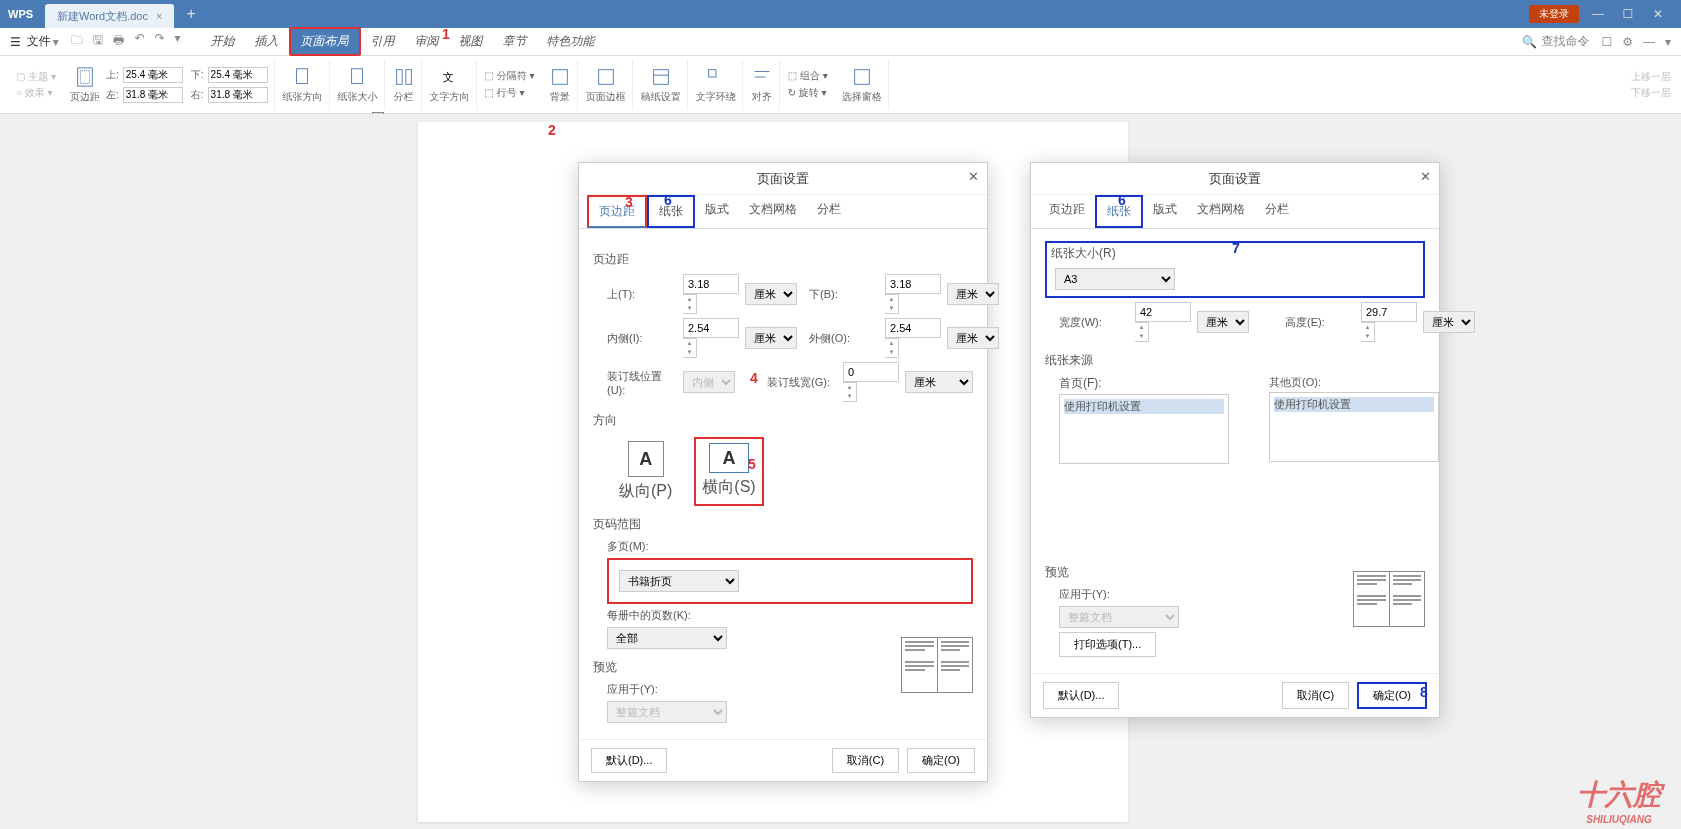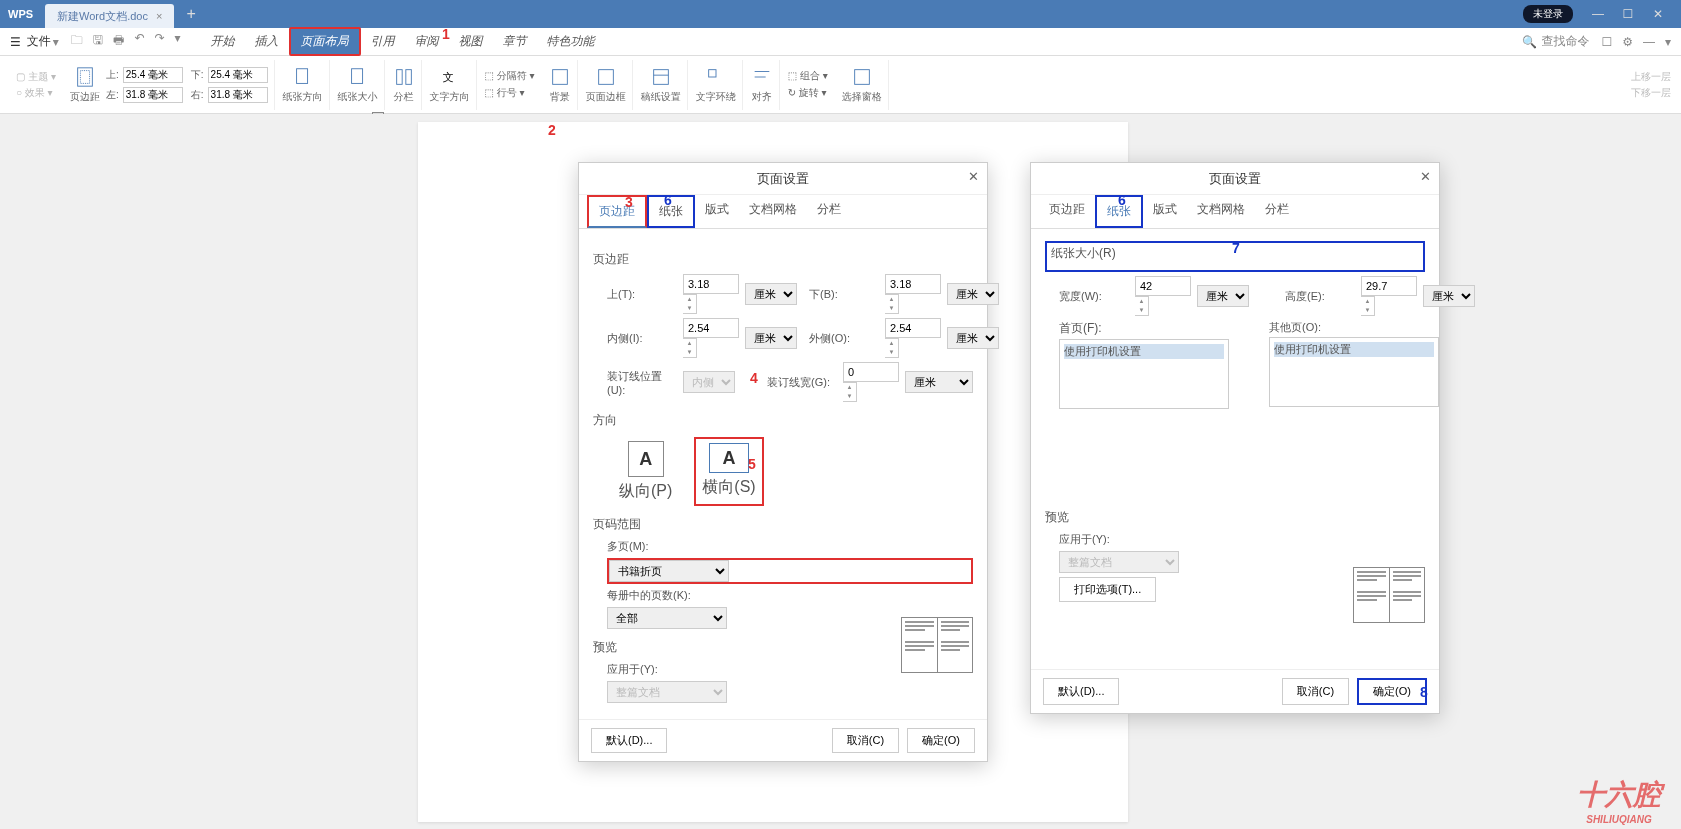--- a/index.html
+++ b/index.html
@@ -3,21 +3,21 @@
 <meta charset="utf-8">
 <style>
 * { box-sizing: border-box; margin: 0; padding: 0; }
 body { font-family: "Microsoft YaHei", sans-serif; font-size: 12px; color: #333; background: #f0f0f0; width: 1681px; height: 829px; overflow: hidden; position: relative; }
 .titlebar { height: 28px; background: #4a7bb5; display: flex; align-items: center; padding: 0 8px; color: #fff; }
 .titlebar .wps-logo { font-weight: bold; margin-right: 12px; font-size: 11px; }
 .titlebar .tab { background: #eaf0f8; color: #5a7aa8; height: 24px; display: flex; align-items: center; padding: 0 12px; border-radius: 3px 3px 0 0; margin-top: 4px; font-size: 11px; }
 .titlebar .tab-close { margin-left: 8px; color: #888; }
 .titlebar .tab-plus { margin-left: 12px; color: #ddd; font-size: 16px; }
 .titlebar .spacer { flex: 1; }
-.titlebar .badge { background: #0f172a; color: #fff; padding: 2px 10px; border-radius: 8px; font-size: 10px; margin-right: 10px; }
+.titlebar .badge { background: #c2410c; color: #fff; padding: 2px 10px; border-radius: 2px; font-size: 10px; margin-right: 4px; }
 .titlebar .win-btn { width: 30px; text-align: center; color: #ddd; }
 .menubar { height: 28px; background: #fff; display: flex; align-items: center; padding: 0 10px; border-bottom: 1px solid #ddd; }
 .menubar .file-menu { display: flex; align-items: center; margin-right: 12px; }
 .menubar .qat { display: flex; gap: 10px; margin-right: 20px; color: #888; }
 .menubar .tab-btn { padding: 4px 10px; color: #555; cursor: pointer; font-style: italic; }
 .menubar .tab-btn.active { background: #4a7bb5; color: #fff; border-radius: 2px; }
 .menubar .spacer { flex: 1; }
 .menubar .search { display: flex; align-items: center; color: #888; margin-right: 12px; }
 .menubar .right-icons { display: flex; gap: 10px; color: #888; }
 .highlight-red { border: 2px solid #e03030; }
@@ -322,21 +322,21 @@
         <div class="orient-opt landscape highlight-red">
           <div class="page-ic" style="border-color:#4a7bb5">A</div>
           <span class="lbl">横向(S)</span>
         </div>
       </div>
 
       <div class="section-title">页码范围</div>
       <div class="form-row">
         <label>多页(M):</label>
       </div>
-      <div class="form-row highlight-red" style="margin-left:14px;padding:0">
+      <div class="form-row highlight-red" style="margin-left:14px;padding:10px">
         <select><option>书籍折页</option></select>
       </div>
       <div class="form-row">
         <label>每册中的页数(K):</label>
       </div>
       <div class="form-row">
         <select><option>全部</option></select>
       </div>
 
       <div class="section-title">预览</div>
@@ -384,20 +384,23 @@
     <div class="dialog-tabs">
       <span class="dialog-tab">页边距</span>
       <span class="dialog-tab active" style="border:2px solid #1535c8">纸张</span>
       <span class="dialog-tab">版式</span>
       <span class="dialog-tab">文档网格</span>
       <span class="dialog-tab">分栏</span>
     </div>
     <div class="dialog-body" style="position:relative;min-height:440px">
       <div style="border:2px solid #1535c8;padding:2px 4px">
         <div class="section-title" style="margin-top:0">纸张大小(R)</div>
+        <div class="form-row" style="margin-left:4px">
+          <select class="paper-select"><option>A3</option></select>
+        </div>
       </div>
       <div class="form-row">
         <label>宽度(W):</label>
         <div class="spinner">
             <input type="text" value="42" style="">
             <div class="arrows">
               <span>▲</span>
               <span>▼</span>
             </div>
           </div>
@@ -406,20 +409,21 @@
         <div class="spinner">
             <input type="text" value="29.7" style="">
             <div class="arrows">
               <span>▲</span>
               <span>▼</span>
             </div>
           </div>
         <select class="unit-sel"><option>厘米</option></select>
       </div>
 
+      <div class="section-title">纸张来源</div>
       <div style="display:flex;gap:40px;margin-left:14px">
         <div>
           <div style="font-size:12px;color:#555;margin-bottom:2px">首页(F):</div>
           <div class="listbox">
               <div style="background:#d0e0f0">使用打印机设置</div>
             </div>
         </div>
         <div>
           <div style="font-size:11px;color:#555;margin-bottom:2px">其他页(O):</div>
           <div class="listbox">

